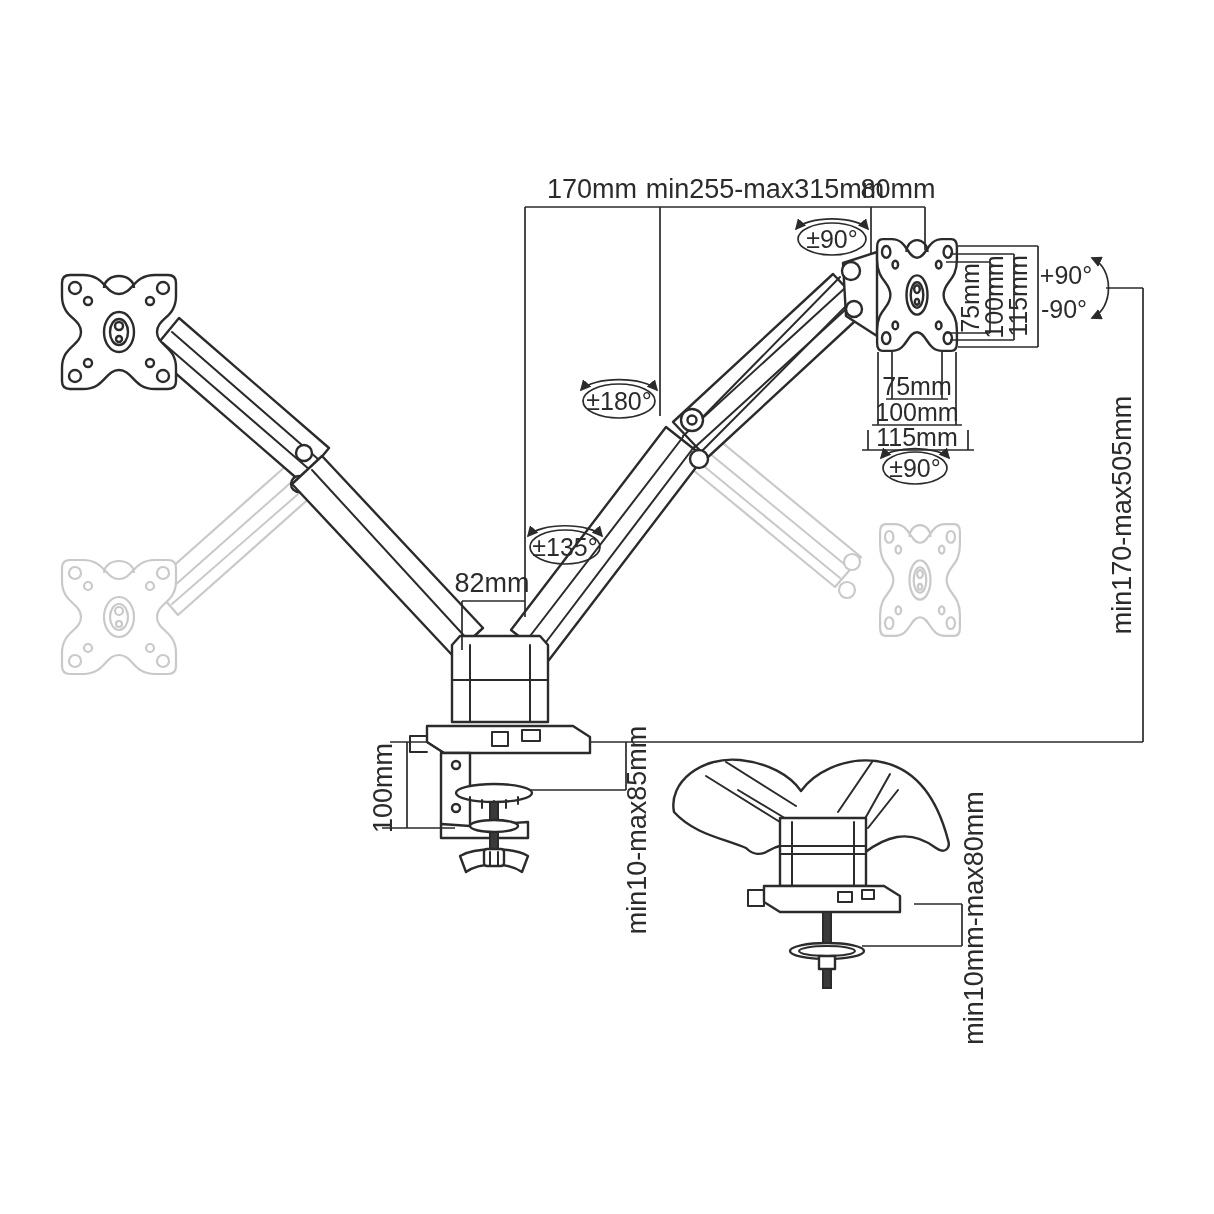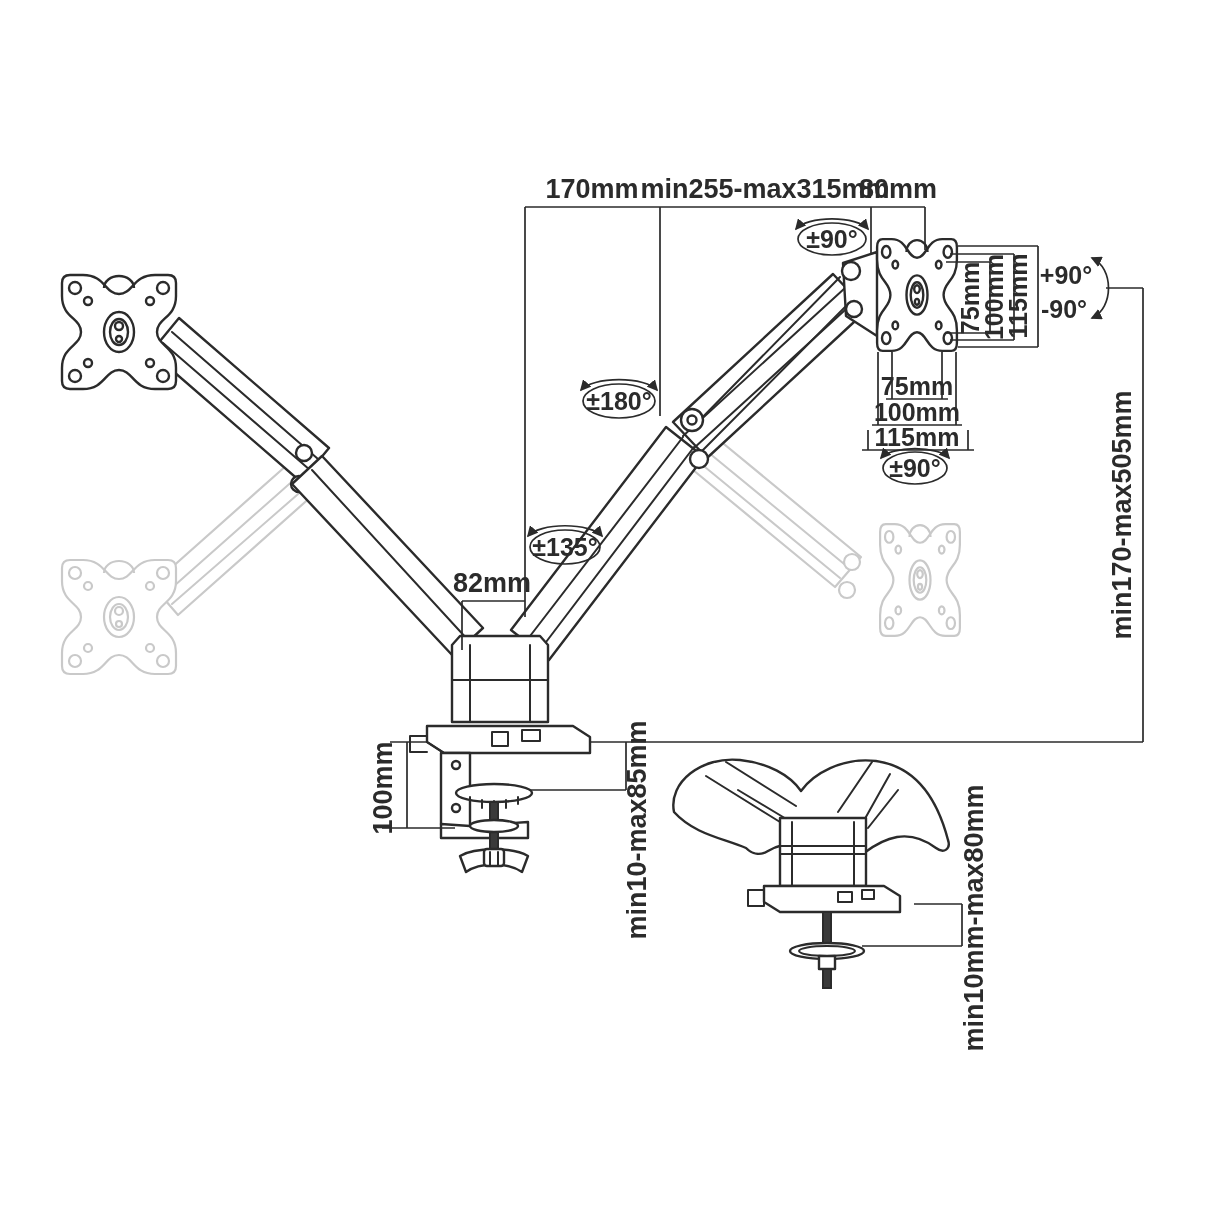--- a/index.html
+++ b/index.html
@@ -1,17 +1,17 @@
 <!DOCTYPE html>
 <html><head>
 <meta charset="utf-8">
 <style>
   html,body{margin:0;padding:0;background:#ffffff;}
   .stage{position:relative;width:1214px;height:1214px;background:#fff;overflow:hidden;
-         font-family:"Liberation Sans",sans-serif;font-weight:bold;}
+         font-family:"Liberation Sans",sans-serif;}
   svg{position:absolute;left:0;top:0;}
   
   .art   {stroke:#2b2b2b;stroke-width:2.4;fill:#ffffff;stroke-linejoin:round;stroke-linecap:round;}
   .artln {stroke:#2b2b2b;stroke-width:2;fill:none;stroke-linejoin:round;stroke-linecap:round;}
   .dark  {stroke:#2b2b2b;stroke-width:2;fill:#3a3a3a;}
   
   .ghost   {stroke:#c9c9c9;color:#c9c9c9;stroke-width:2.2;fill:#ffffff;stroke-linejoin:round;}
   .ghostln {stroke:#c9c9c9;stroke-width:2;fill:none;stroke-linecap:round;}
   .solidplate{stroke:#2b2b2b;color:#2b2b2b;stroke-width:2.4;}
   

